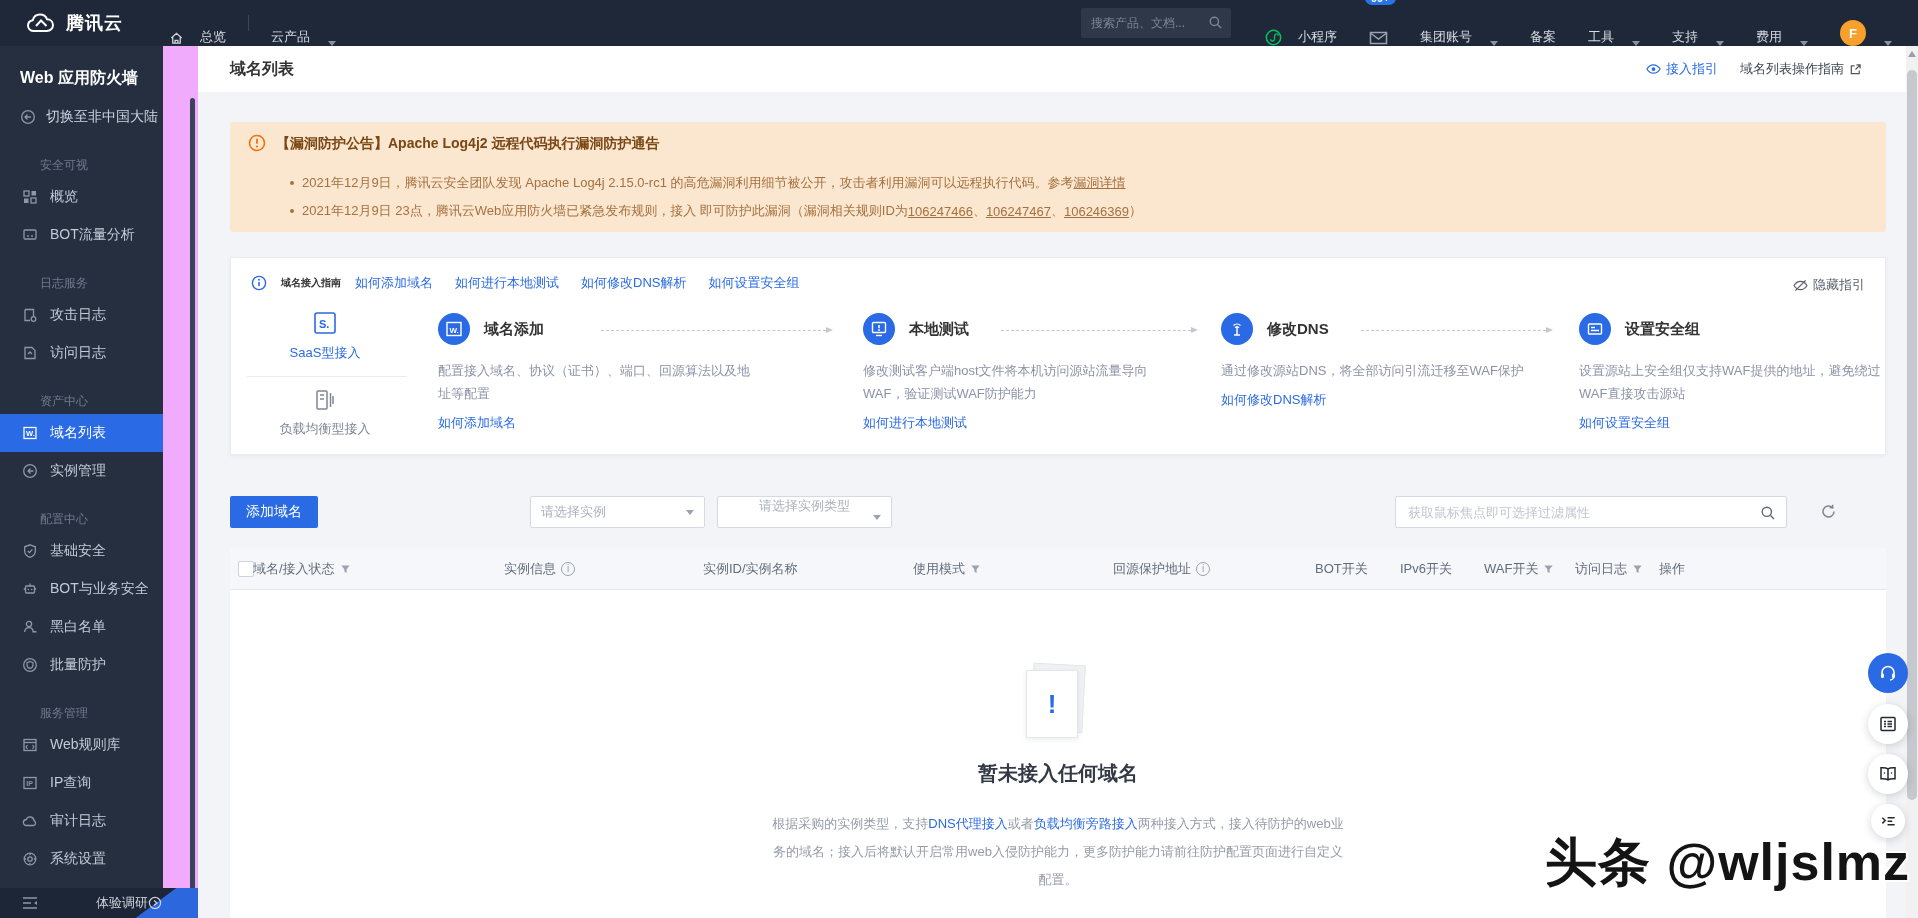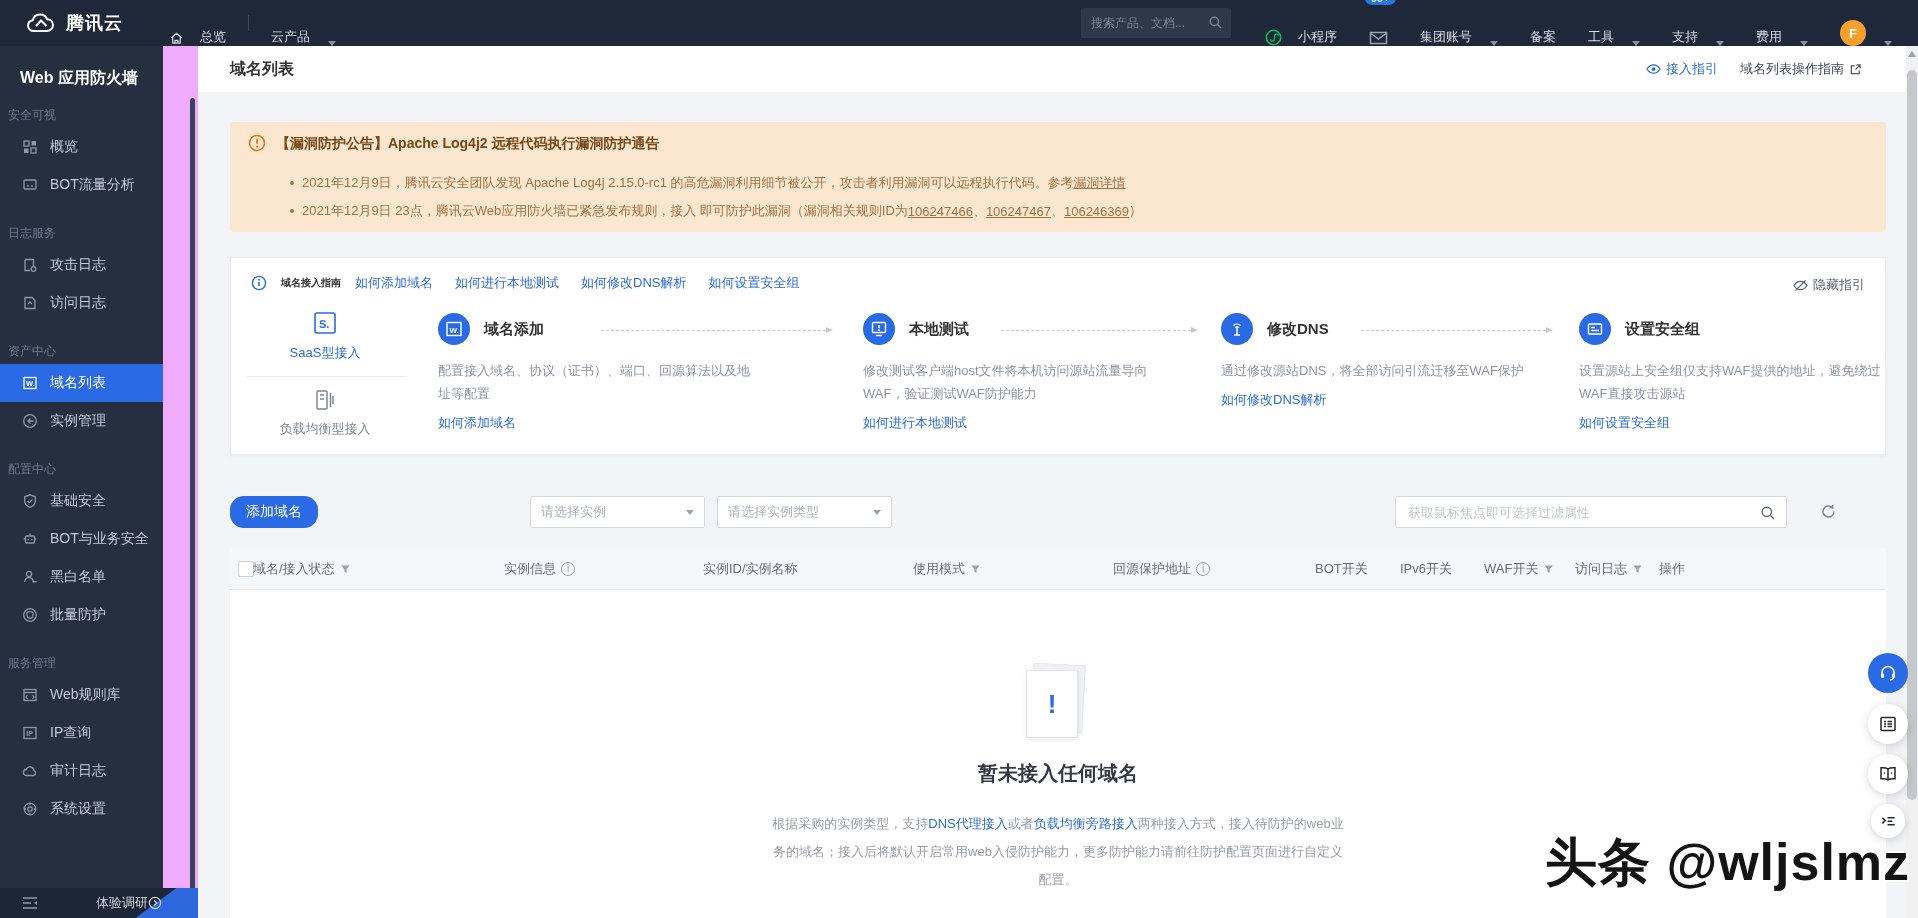--- a/index.html
+++ b/index.html
@@ -17,21 +17,21 @@
   .nav-search input{background:transparent;border:none;outline:none;color:#cfd4dc;font-size:12px;padding:0 28px 0 10px;width:100%;}
   .nav-search input::placeholder{color:#7d8696;}
   .nav-search svg{position:absolute;right:8px;top:7px;}
   .badge{position:absolute;top:-9px;left:12px;background:#2575e6;color:#fff;font-size:11px;border-radius:9px;padding:1px 6px;font-weight:bold;}
   .avatar{width:26px;height:26px;border-radius:50%;background:#f7a02c;color:#fff;display:flex;align-items:center;justify-content:center;font-weight:bold;font-size:13px;}
 
   
   .sidebar{position:absolute;left:0;top:46px;width:163px;height:872px;background:#252f40;color:#c3cad6;z-index:20;}
   .sb-title{padding:22px 0 0 20px;font-size:16px;font-weight:bold;color:#fff;height:40px;}
   .sb-switch{display:flex;align-items:center;gap:10px;height:38px;padding-left:20px;margin-top:12px;font-size:14px;color:#cdd3dd;cursor:pointer;}
-  .sb-section{margin-top:16px;padding-left:8px;height:26px;line-height:26px;font-size:12px;color:#707a8e;}
+  .sb-section{margin-top:16px;padding-left:20px;height:26px;line-height:26px;font-size:12px;color:#707a8e;margin-left:20px;}
   .sb-item{display:flex;align-items:center;gap:12px;height:38px;padding-left:22px;font-size:14px;color:#c3cad6;cursor:pointer;}
   .sb-item.active{background:#2a6ae4;color:#fff;}
   .sb-item .icn,.sb-switch .icn{color:#8e97a9;}
   .sb-item.active .icn{color:#fff;}
   .sb-scroll{position:absolute;left:190px;top:52px;width:5px;height:840px;background:#39445a;border-radius:3px;}
   .sb-footer{position:absolute;left:0;bottom:0;width:198px;height:30px;background:#1d2636;display:flex;align-items:center;font-size:13px;color:#cfd4dc;overflow:hidden;}
   .sb-footer .deco{position:absolute;right:0;top:-16px;width:80px;height:46px;background:#2f6ff0;clip-path:polygon(100% 0,100% 100%,22% 100%);opacity:.9;}
   .sb-footer-label{margin-left:58px;display:flex;align-items:center;position:relative;z-index:2;}
 
   
@@ -65,21 +65,21 @@
   .step{position:absolute;width:330px;}
   .step-head{display:flex;align-items:center;gap:14px;}
   .step-icn{width:32px;height:32px;border-radius:50%;background:#2a6ae4;display:flex;align-items:center;justify-content:center;flex:none;}
   .step-title{font-size:15px;font-weight:bold;color:#333;}
   .step-desc{margin-top:14px;font-size:13px;line-height:23px;color:#8b93a6;width:315px;}
   .step-link{margin-top:9px;font-size:13px;color:#2a6ae4;cursor:pointer;}
   .arrow{position:absolute;top:72px;border-top:1px dashed #c3c8d4;}
   .arrow::after{content:"";position:absolute;right:-2px;top:-4px;border-left:7px solid #c3c8d4;border-top:3.5px solid transparent;border-bottom:3.5px solid transparent;}
 
   
-  .btn-primary{position:absolute;left:32px;top:450px;width:88px;height:32px;background:#2a6ae4;color:#fff;border:none;font-size:14px;border-radius:14px;cursor:pointer;}
+  .btn-primary{position:absolute;left:32px;top:450px;width:88px;height:32px;background:#2a6ae4;color:#fff;border:none;font-size:14px;border-radius:2px;cursor:pointer;}
   .sel{position:absolute;top:450px;height:32px;background:#fff;border:1px solid #d5dae2;border-radius:2px;display:flex;align-items:center;font-size:13px;color:#aab1bd;padding:0 10px;cursor:pointer;}
   .sel .caret{margin-left:auto;border-top-color:#9aa2b0;}
   .tsearch{position:absolute;left:1197px;top:450px;width:392px;height:32px;background:#fff;border:1px solid #d5dae2;border-radius:2px;}
   .tsearch input{width:100%;height:100%;border:none;outline:none;font-size:13px;color:#333;padding:0 34px 0 12px;background:transparent;}
   .tsearch input::placeholder{color:#c0c6cf;}
   .tsearch svg{position:absolute;right:10px;top:8px;}
   .refresh{position:absolute;left:1622px;top:457px;color:#7d8694;cursor:pointer;}
 
   
   .tcard{position:absolute;left:32px;top:502px;width:1656px;height:370px;background:#fff;}
@@ -177,20 +177,27 @@
     </div>
     <div class="nav-item" style="padding-right:26px;">
       <span class="avatar">F</span>
       <span class="caret"></span>
     </div>
   </header>
 
   <aside class="sidebar">
     <div class="sb-title">Web 应用防火墙</div>
 
+    <div class="sb-switch">
+      <svg class="icn" width="16" height="16" viewBox="0 0 16 16">
+          <circle cx="8" cy="8" r="6.3" fill="none" stroke="currentColor" stroke-width="1.3"></circle>
+          <path d="M7.5 5.5L5 8l2.5 2.5M5.2 8H11" fill="none" stroke="currentColor" stroke-width="1.3"></path>
+        </svg>
+      <span>切换至非中国大陆</span>
+    </div>
 
     <div class="sb-section">安全可视</div>
     <div class="sb-item">
       <svg class="icn" width="16" height="16" viewBox="0 0 16 16">
           <rect x="2" y="2" width="5" height="5" fill="none" stroke="currentColor" stroke-width="1.3"></rect>
           <rect x="9.5" y="2" width="4.5" height="4.5" fill="currentColor"></rect>
           <rect x="2" y="9.5" width="4.5" height="4.5" fill="currentColor"></rect>
           <rect x="9" y="9" width="5" height="5" fill="none" stroke="currentColor" stroke-width="1.3"></rect>
         </svg>
       <span>概览</span>
@@ -464,21 +471,21 @@
         <div class="step-desc">设置源站上安全组仅支持WAF提供的地址，避免绕过WAF直接攻击源站</div>
         <div class="step-link">如何设置安全组</div>
       </div>
     </section>
 
     <button class="btn-primary">添加域名</button>
     <div class="sel" style="left:332px;width:175px;">
       <span>请选择实例</span>
       <span class="caret"></span>
     </div>
-    <div class="sel" style="left:519px;width:175px;">
+    <div class="sel" style="left:519px;width:175px;flex-direction:column;">
       <span>请选择实例类型</span>
       <span class="caret"></span>
     </div>
     <div class="tsearch">
       <input placeholder="获取鼠标焦点即可选择过滤属性" style="">
       <svg width="16" height="16" viewBox="0 0 16 16">
           <circle cx="6.8" cy="6.8" r="4.6" fill="none" stroke="#5f6774" stroke-width="1.4"></circle>
           <path d="M10.3 10.3L14 14" stroke="#5f6774" stroke-width="1.4"></path>
         </svg>
     </div>

